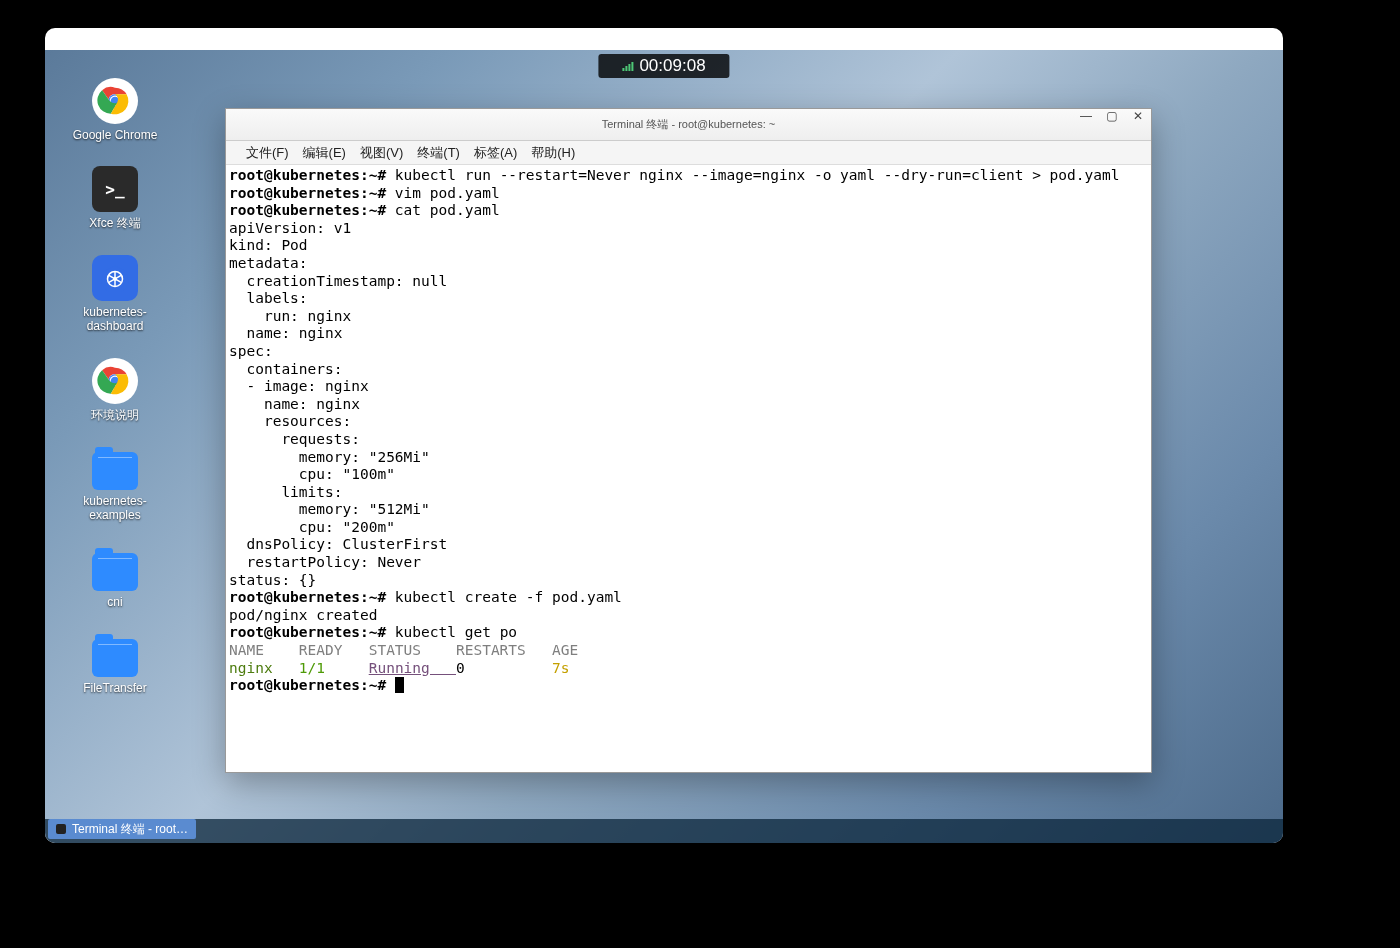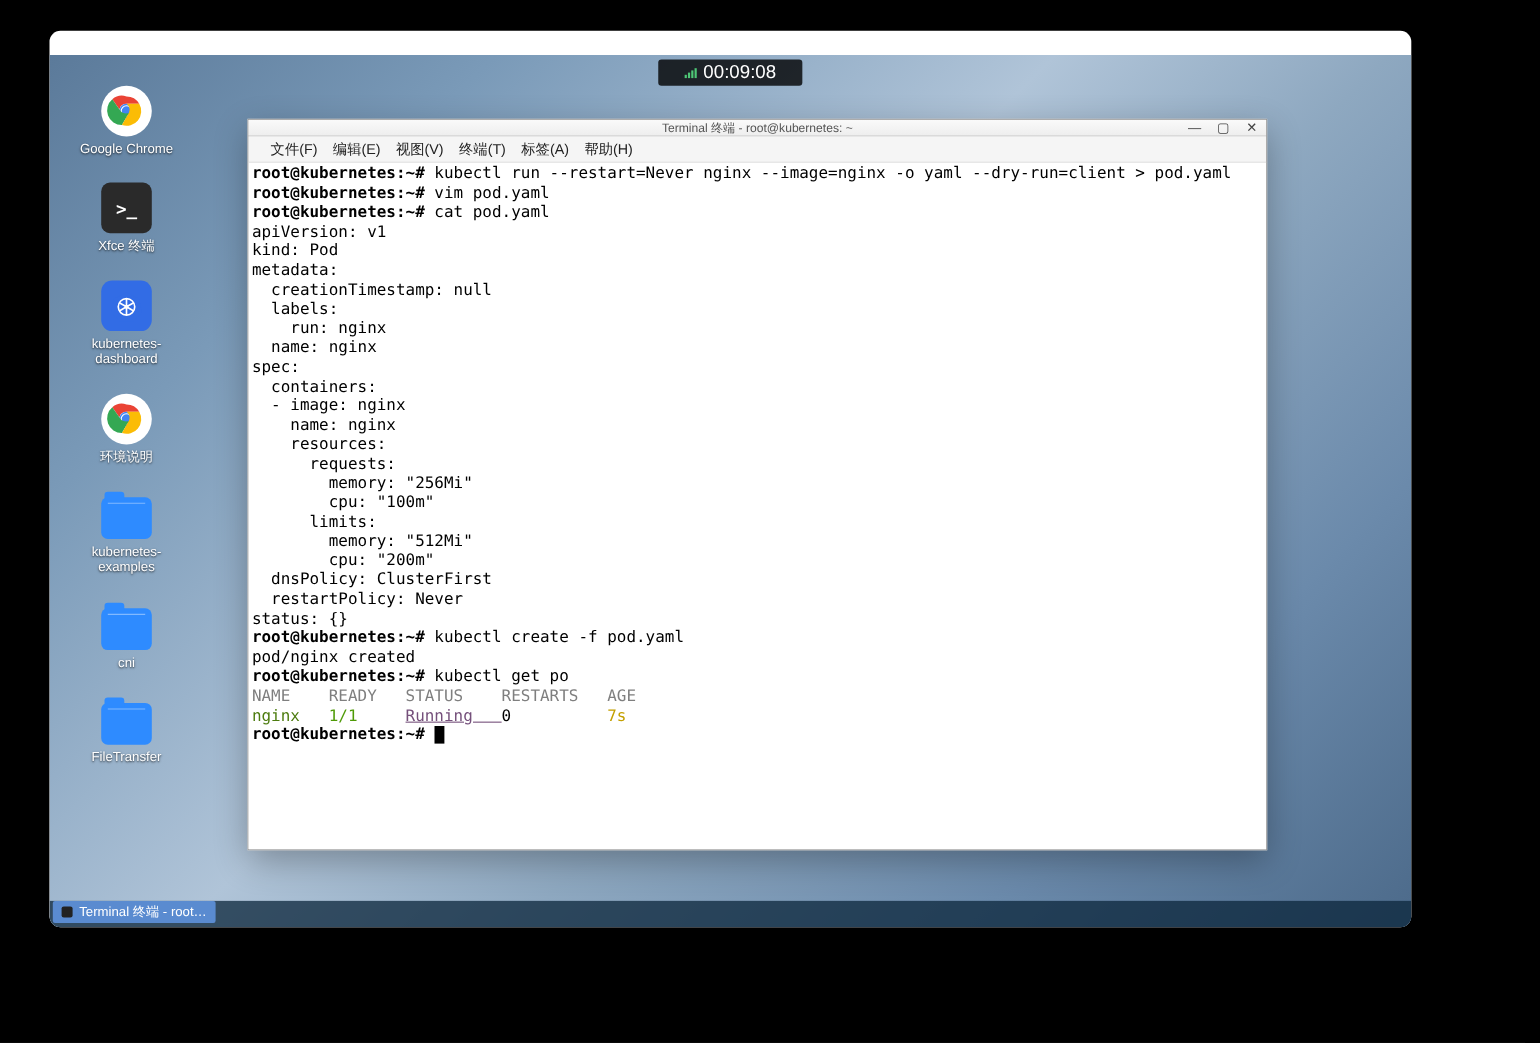--- a/index.html
+++ b/index.html
@@ -28,21 +28,21 @@
   .ic.chrome { background:#fff; border-radius:50%; }
   .ic.term { background:#2a2a2a; }
   .ic.term::before { content:">_"; color:#fff; font-family:monospace; font-size:16px; font-weight:bold; }
   .ic.k8s { background:#326ce5; border-radius:10px; color:#fff; font-size:28px; display:flex; align-items:center; justify-content:center; }
   .ic.folder { background:#2e8bff; border-radius:6px; position:relative; height:38px; margin-top:6px; }
   .ic.folder::before{content:"";position:absolute;top:-5px;left:3px;width:18px;height:8px;background:#2e8bff;border-radius:3px 3px 0 0;}
   .ic.folder::after{content:"";position:absolute;inset:5px 6px;border-top:1.5px solid rgba(255,255,255,.4);}
 
   
   .termwin { position:absolute; left:180px; top:58px; width:927px; height:665px; background:#fff; border:1px solid #999; box-shadow:0 10px 30px rgba(0,0,0,.3); display:flex; flex-direction:column; }
-  .tw-title { height:15px; background:linear-gradient(#fafafa,#eee); border-bottom:1px solid #ccc; font-size:11px; color:#555; display:flex; align-items:center; justify-content:center; position:relative; }
+  .tw-title { height:32px; background:linear-gradient(#fafafa,#eee); border-bottom:1px solid #ccc; font-size:11px; color:#555; display:flex; align-items:center; justify-content:center; position:relative; }
   .tw-ctl { position:absolute; right:6px; top:0; display:flex; gap:12px; font-size:12px; color:#444; }
   .tw-ctl span { cursor:pointer; width:14px; text-align:center; }
   .tw-menu { height:24px; display:flex; align-items:center; gap:14px; padding:0 20px; font-size:13px; color:#222; background:#f5f5f5; border-bottom:1px solid #ddd; }
   .tw-menu span{cursor:pointer;}
   .tw-body { flex:1; background:#fff; color:#000; font-family:"DejaVu Sans Mono","Menlo",monospace; font-size:14.5px; line-height:17.6px; padding:2px 3px; white-space:pre; overflow:hidden; }
   .tw-body .b{font-weight:bold;}
   .gray{color:#7f7f7f;} .cyan{color:#4d7c0f;} .green{color:#4e9a06;} .purple{color:#75507b;text-decoration:underline;} .orange{color:#c4a000;}
   .cursor{display:inline-block;width:9px;height:16px;background:#000;vertical-align:text-bottom;}
 
   .taskbar { position:absolute; left:0; right:0; bottom:0; height:24px; background:rgba(11,38,59,.75); display:flex; align-items:flex-start; padding:0 3px; }

